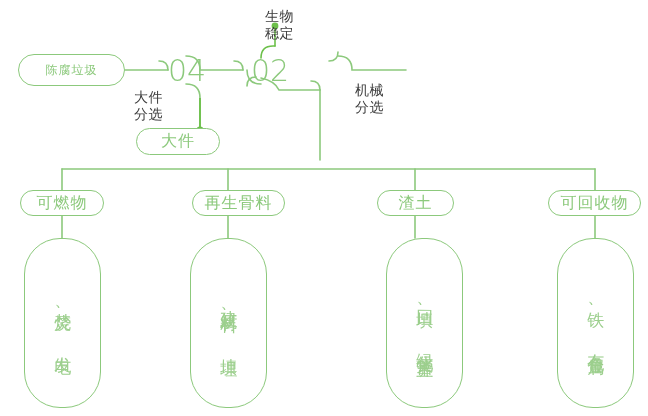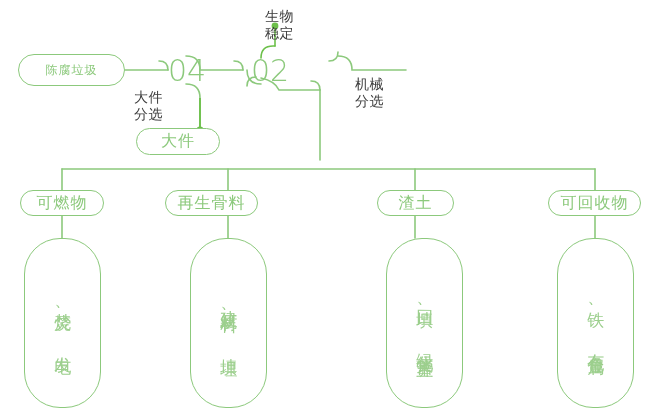--- a/index.html
+++ b/index.html
@@ -152,27 +152,27 @@
 
   <div class="pill pill-root">陈腐垃圾</div>
 
   <div class="stage-num" style="left:168px;">04</div>
   <div class="stage-num" style="left:251px;">02</div>
 
   <div class="ann" style="left:134px; top:89px;">大件
 分选</div>
   <div class="ann" style="left:265px; top:8px;">生物
 稳定</div>
-  <div class="ann" style="left:355px; top:76px;">机械
+  <div class="ann" style="left:355px; top:82px;">机械
 分选</div>
 
   <div class="pill pill-dajian">大件</div>
 
   <div class="pill pill-cat" style="left:20px;  width:84px;">可燃物</div>
-  <div class="pill pill-cat" style="left:165px; width:93px;">再生骨料</div>
+  <div class="pill pill-cat" style="left:192px; width:93px;">再生骨料</div>
   <div class="pill pill-cat" style="left:377px; width:77px;">渣土</div>
   <div class="pill pill-cat" style="left:548px; width:93px;">可回收物</div>
 
   <div class="outbox" style="left:24px;  width:77px;">
     <span class="vtext">焚烧、 发电</span>
   </div>
 
   <div class="outbox" style="left:190px; width:77px;">
     <span class="vtext">建筑材料、 填埋</span>
   </div>

